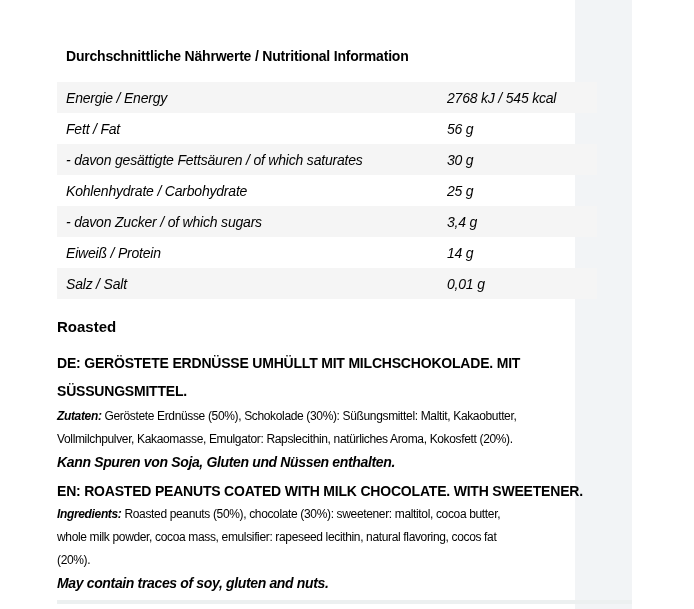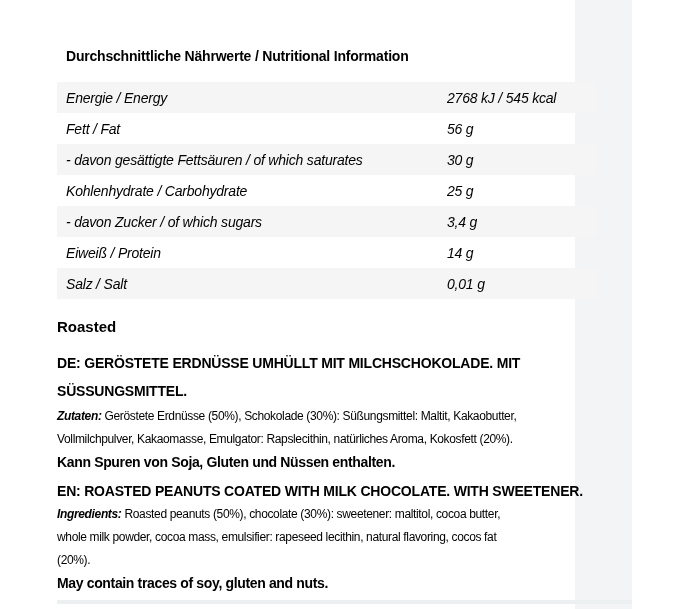--- a/index.html
+++ b/index.html
@@ -71,20 +71,21 @@
     letter-spacing: -0.35px;
   }
   .para.en { }
   .lines { white-space: pre-line; }
   .label-bi { font-weight: bold; font-style: italic; }
   .allergen {
     margin: 0;
     font-size: 14px;
     line-height: 23px;
     font-weight: bold;
+    font-style: italic;
     letter-spacing: -0.35px;
   }
   .bottom-bar {
     position: absolute;
     left: 57px; top: 600px;
     width: 580px; height: 4px;
     background: #ecf0f0;
   }
 </style>
 </head>

